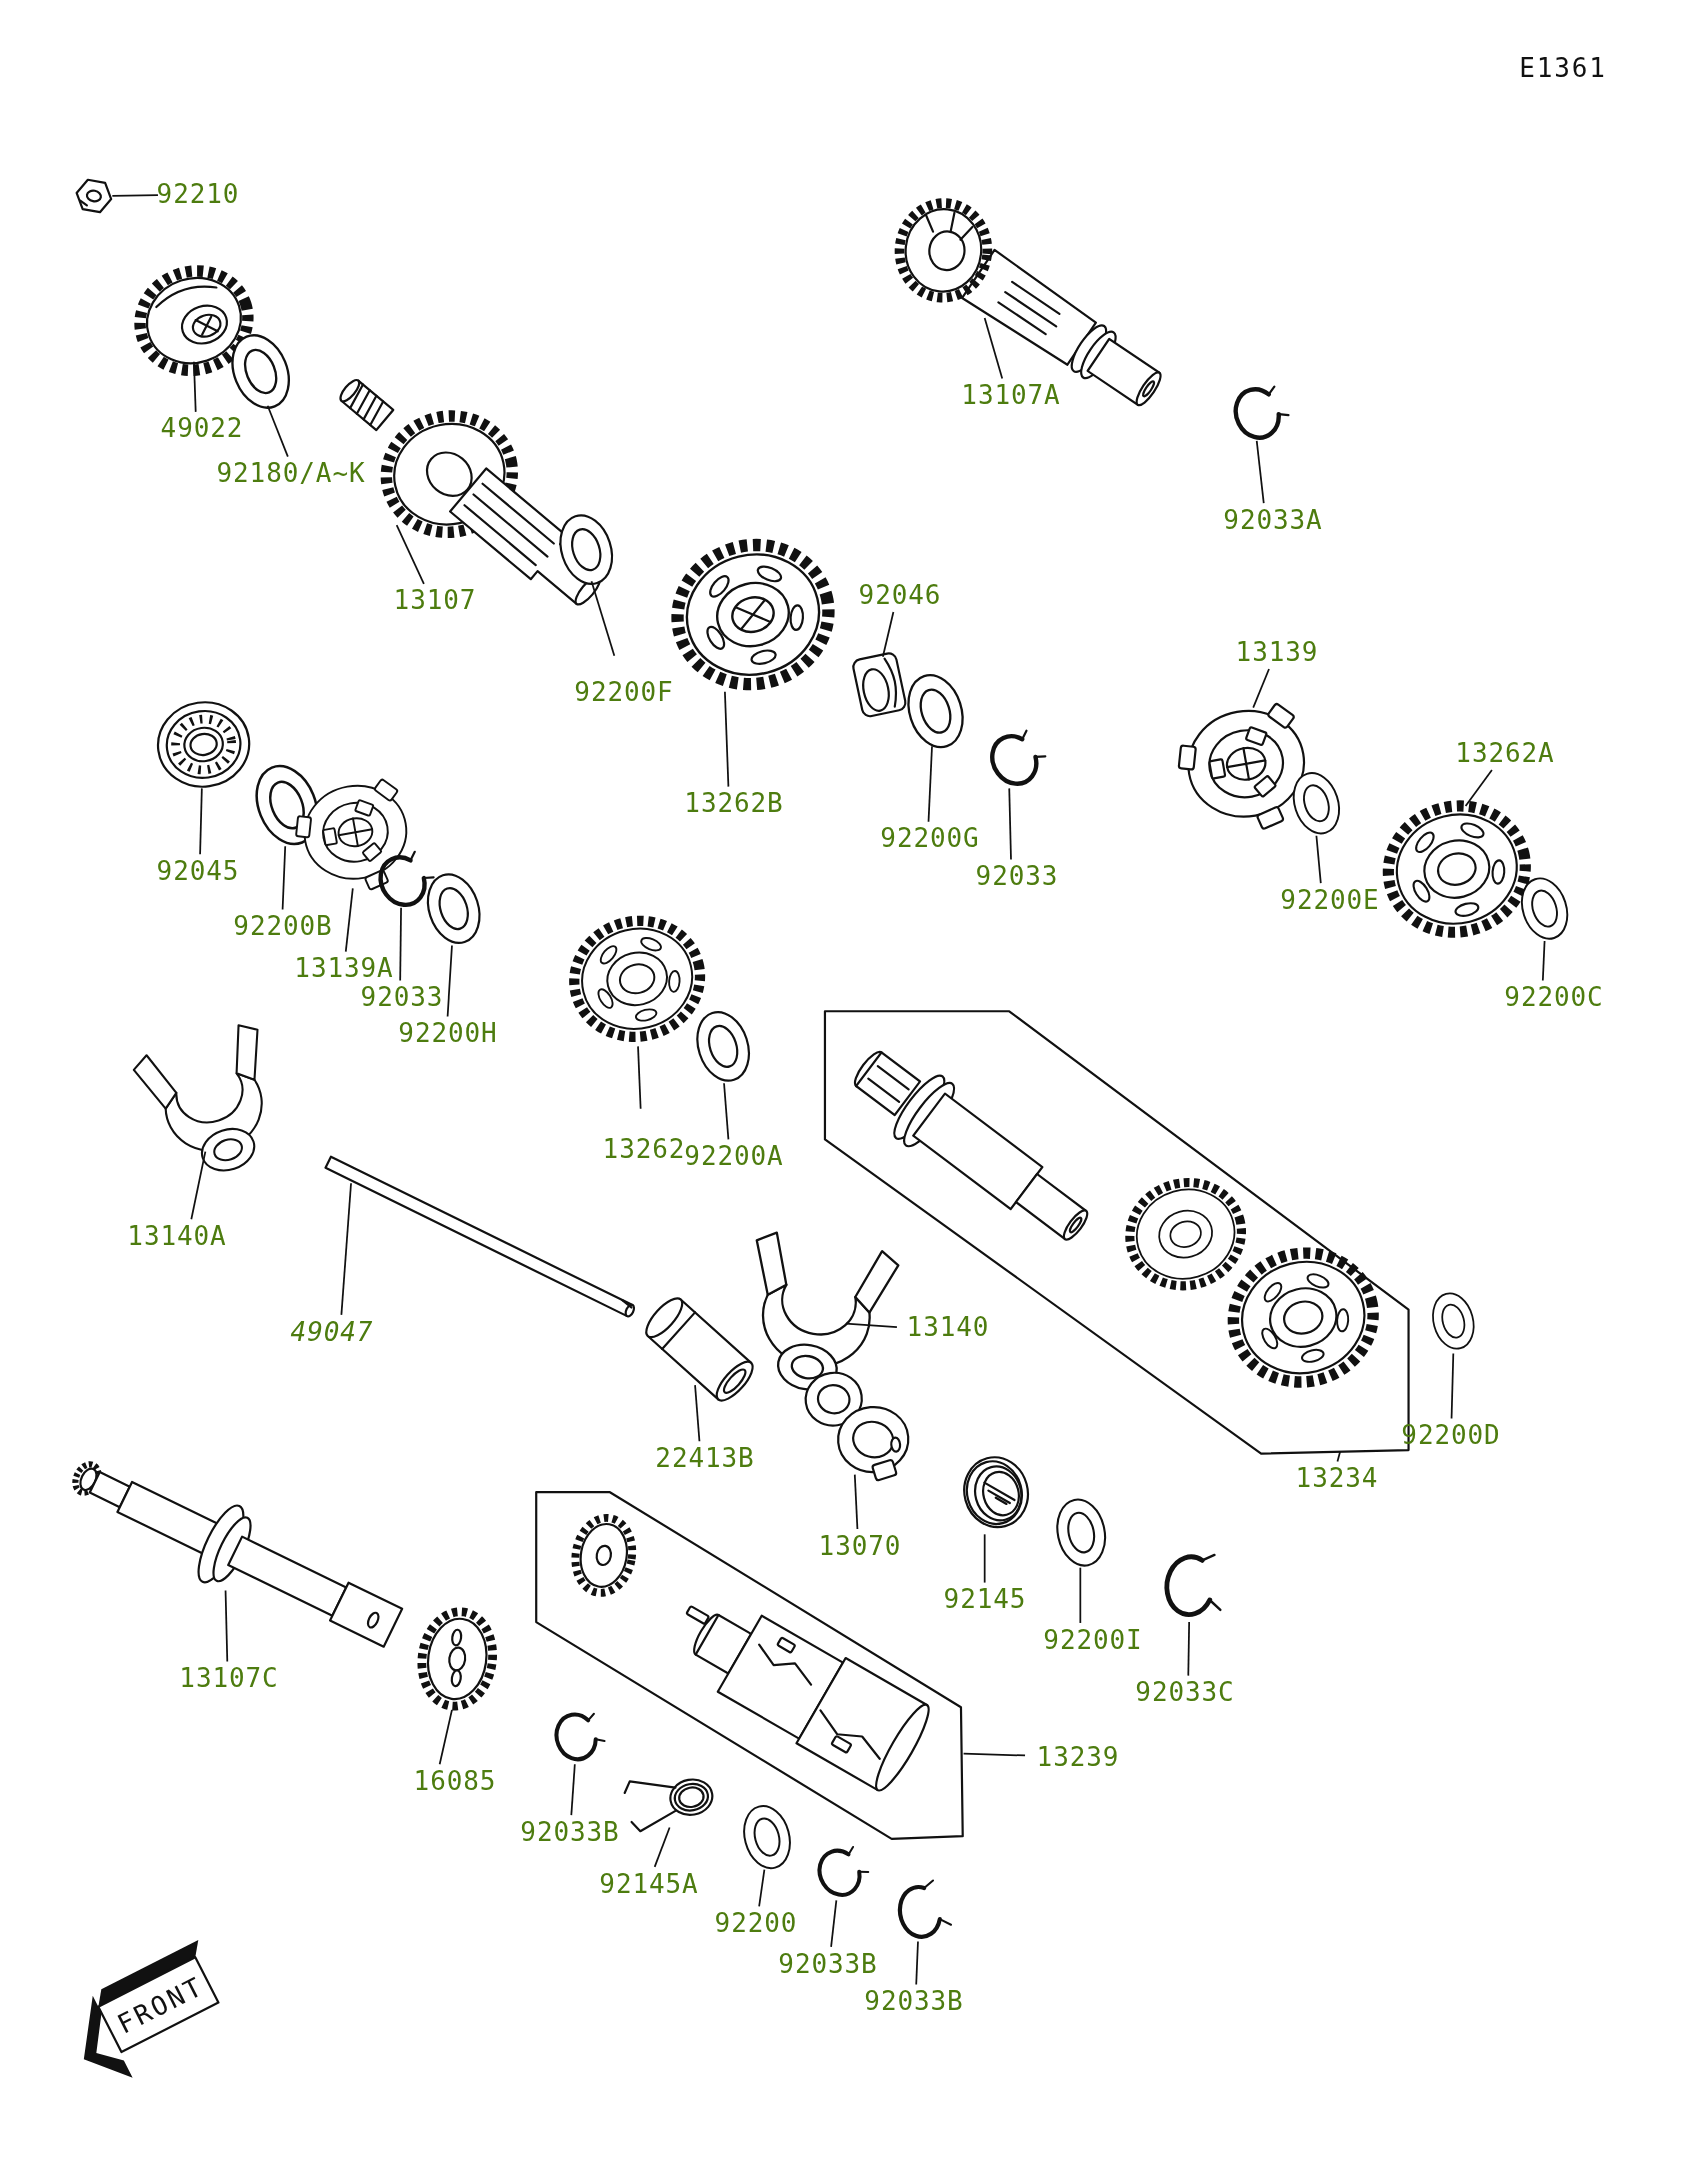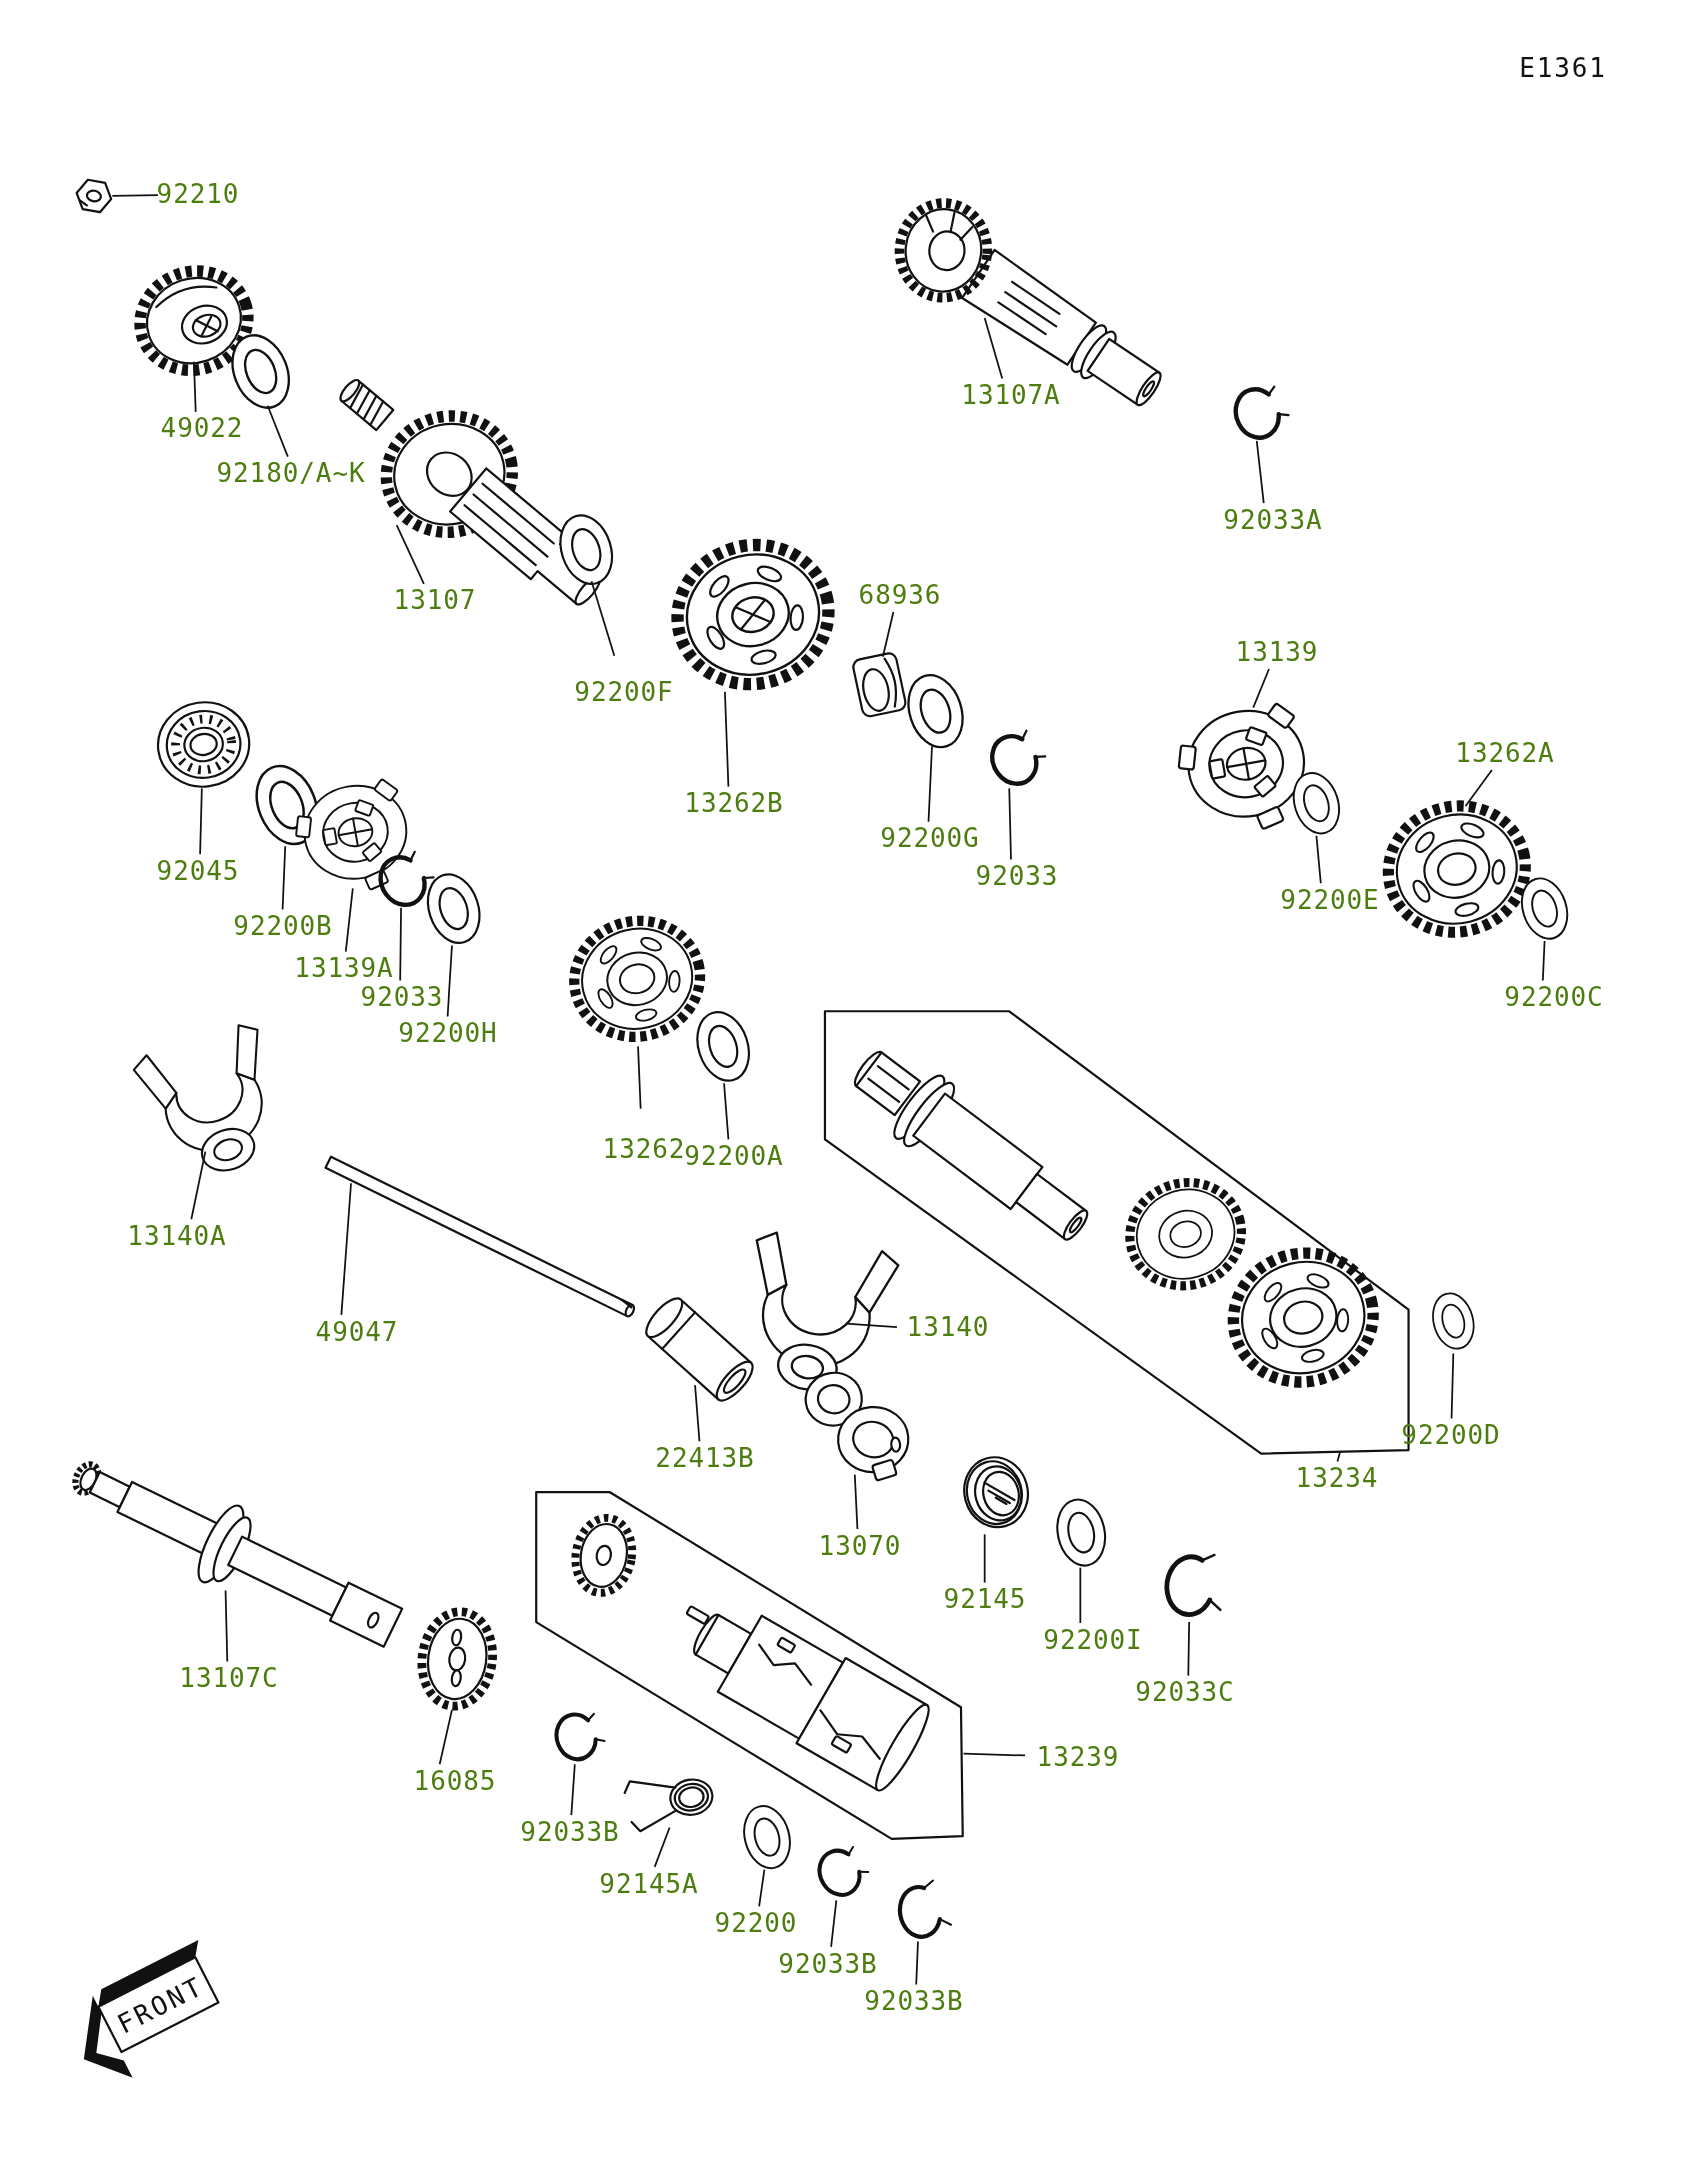--- a/index.html
+++ b/index.html
@@ -358,36 +358,36 @@
 
 <div id="label-layer">
       <div class="part-label" style="left: 198px; top: 194px;">92210</div>
       <div class="part-label" style="left: 196px; top: 428px; margin-left: 6px;">49022</div>
       <div class="part-label" style="left: 291px; top: 473px;">92180/A~K</div>
       <div class="part-label" style="left: 435px; top: 600px;">13107</div>
       <div class="part-label" style="left: 624px; top: 672px; margin-top: 20px;">92200F</div>
       <div class="part-label" style="left: 1011px; top: 395px;">13107A</div>
       <div class="part-label" style="left: 1273px; top: 520px;">92033A</div>
       <div class="part-label" style="left: 734px; top: 803px;">13262B</div>
-      <div class="part-label" style="left: 900px; top: 595px;">68936</div>
+      <div class="part-label" style="left: 900px; top: 595px;">92046</div>
       <div class="part-label" style="left: 930px; top: 838px;">92200G</div>
       <div class="part-label" style="left: 1017px; top: 876px;">92033</div>
       <div class="part-label" style="left: 1277px; top: 652px;">13139</div>
       <div class="part-label" style="left: 1505px; top: 753px;">13262A</div>
       <div class="part-label" style="left: 1330px; top: 900px;">92200E</div>
       <div class="part-label" style="left: 1554px; top: 997px;">92200C</div>
       <div class="part-label" style="left: 198px; top: 871px;">92045</div>
       <div class="part-label" style="left: 283px; top: 926px;">92200B</div>
       <div class="part-label" style="left: 344px; top: 968px;">13139A</div>
       <div class="part-label" style="left: 402px; top: 997px;">92033</div>
       <div class="part-label" style="left: 448px; top: 1033px;">92200H</div>
       <div class="part-label" style="left: 644px; top: 1125px; margin-top: 24px;">13262</div>
       <div class="part-label" style="left: 734px; top: 1156px;">92200A</div>
       <div class="part-label" style="left: 177px; top: 1236px;">13140A</div>
-      <div class="part-label" style="left: 357px; top: 1332px;">49047</div>
+      <div class="part-label" style="left: 332px; top: 1332px; font-style: italic;">49047</div>
       <div class="part-label" style="left: 948px; top: 1327px;">13140</div>
       <div class="part-label" style="left: 705px; top: 1458px;">22413B</div>
       <div class="part-label" style="left: 860px; top: 1546px;">13070</div>
       <div class="part-label" style="left: 985px; top: 1599px;">92145</div>
       <div class="part-label" style="left: 1077px; top: 1640px; margin-left: 16px;">92200I</div>
       <div class="part-label" style="left: 1185px; top: 1692px;">92033C</div>
       <div class="part-label" style="left: 1337px; top: 1478px;">13234</div>
       <div class="part-label" style="left: 1451px; top: 1435px;">92200D</div>
       <div class="part-label" style="left: 229px; top: 1678px;">13107C</div>
       <div class="part-label" style="left: 455px; top: 1781px;">16085</div>

